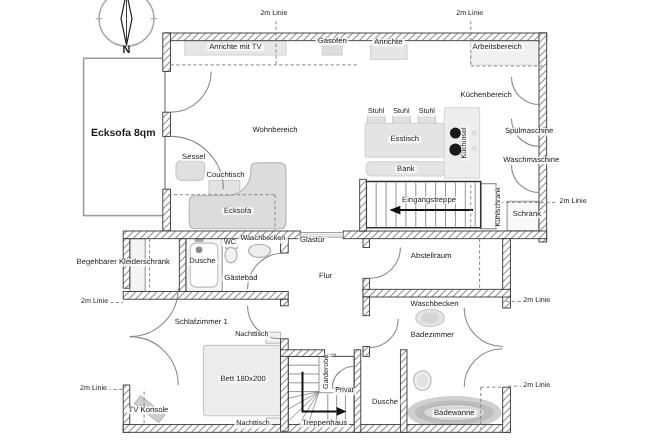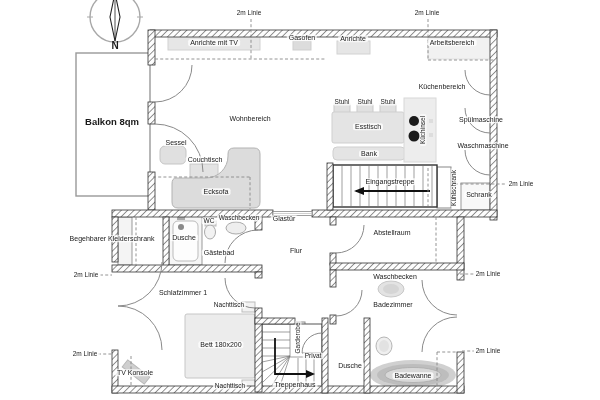--- a/index.html
+++ b/index.html
@@ -194,21 +194,21 @@
   <g>
     <circle cx="115" cy="17" r="25" fill="none" stroke="#a8a8a8" stroke-width="1.4"></circle>
     <line x1="87" y1="17" x2="93" y2="17" stroke="#a8a8a8" stroke-width="1"></line>
     <line x1="137" y1="17" x2="143" y2="17" stroke="#a8a8a8" stroke-width="1"></line>
     <polygon points="115,-7 120,17 115,41 110,17" fill="#ffffff" stroke="#222" stroke-width="1.1"></polygon>
     <line x1="115" y1="-7" x2="115" y2="41" stroke="#222" stroke-width="0.8"></line>
   </g>
 </svg>
 
 <div class="lbl compass" style="left:115px;top:46px;">N</div>
-<div class="lbl big" style="left:112px;top:122px;">Balkon 8qm</div>
+<div class="lbl big" style="left:112px;top:122px;">Ecksofa 8qm</div>
 
 <div class="lbl tiny" style="left:249px;top:13px;">2m Linie</div>
 <div class="lbl tiny" style="left:427px;top:13px;">2m Linie</div>
 <div class="lbl tiny" style="left:521px;top:184px;">2m Linie</div>
 <div class="lbl tiny" style="left:86px;top:275px;">2m Linie</div>
 <div class="lbl tiny" style="left:488px;top:274px;">2m Linie</div>
 <div class="lbl tiny" style="left:85px;top:354px;">2m Linie</div>
 <div class="lbl tiny" style="left:488px;top:351px;">2m Linie</div>
 
 <div class="lbl" style="left:214px;top:43px;">Anrichte mit TV</div>

